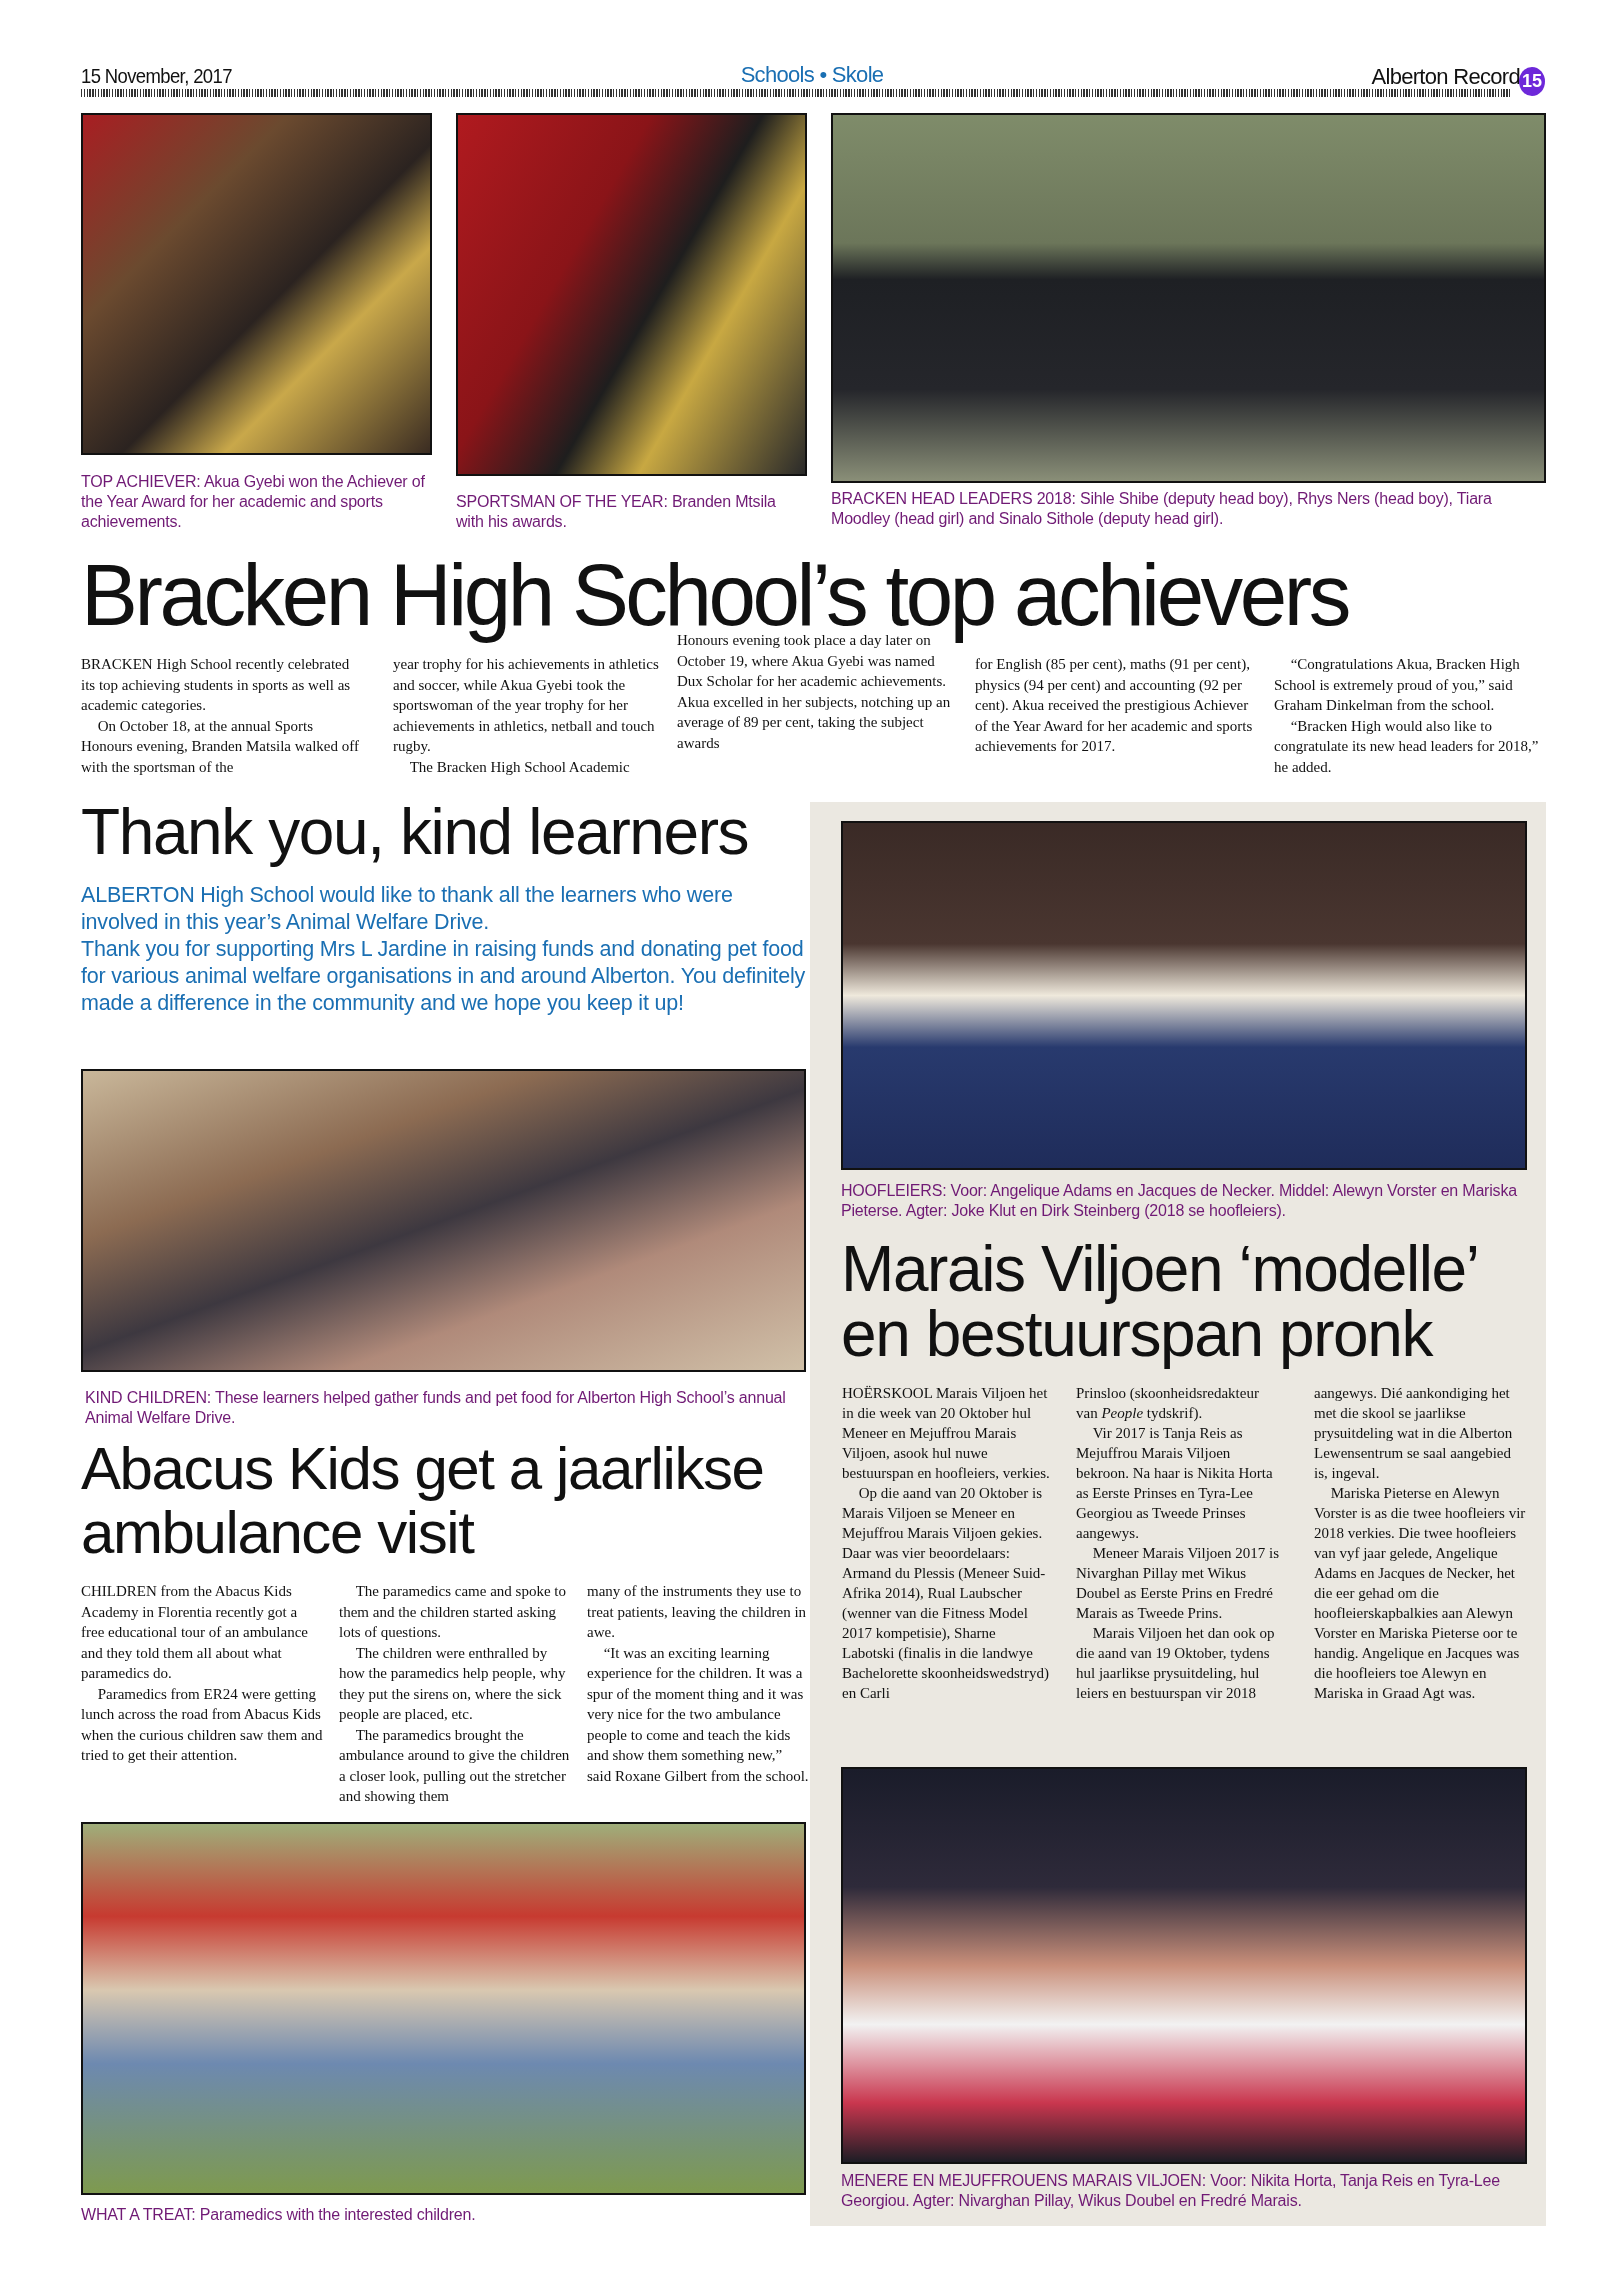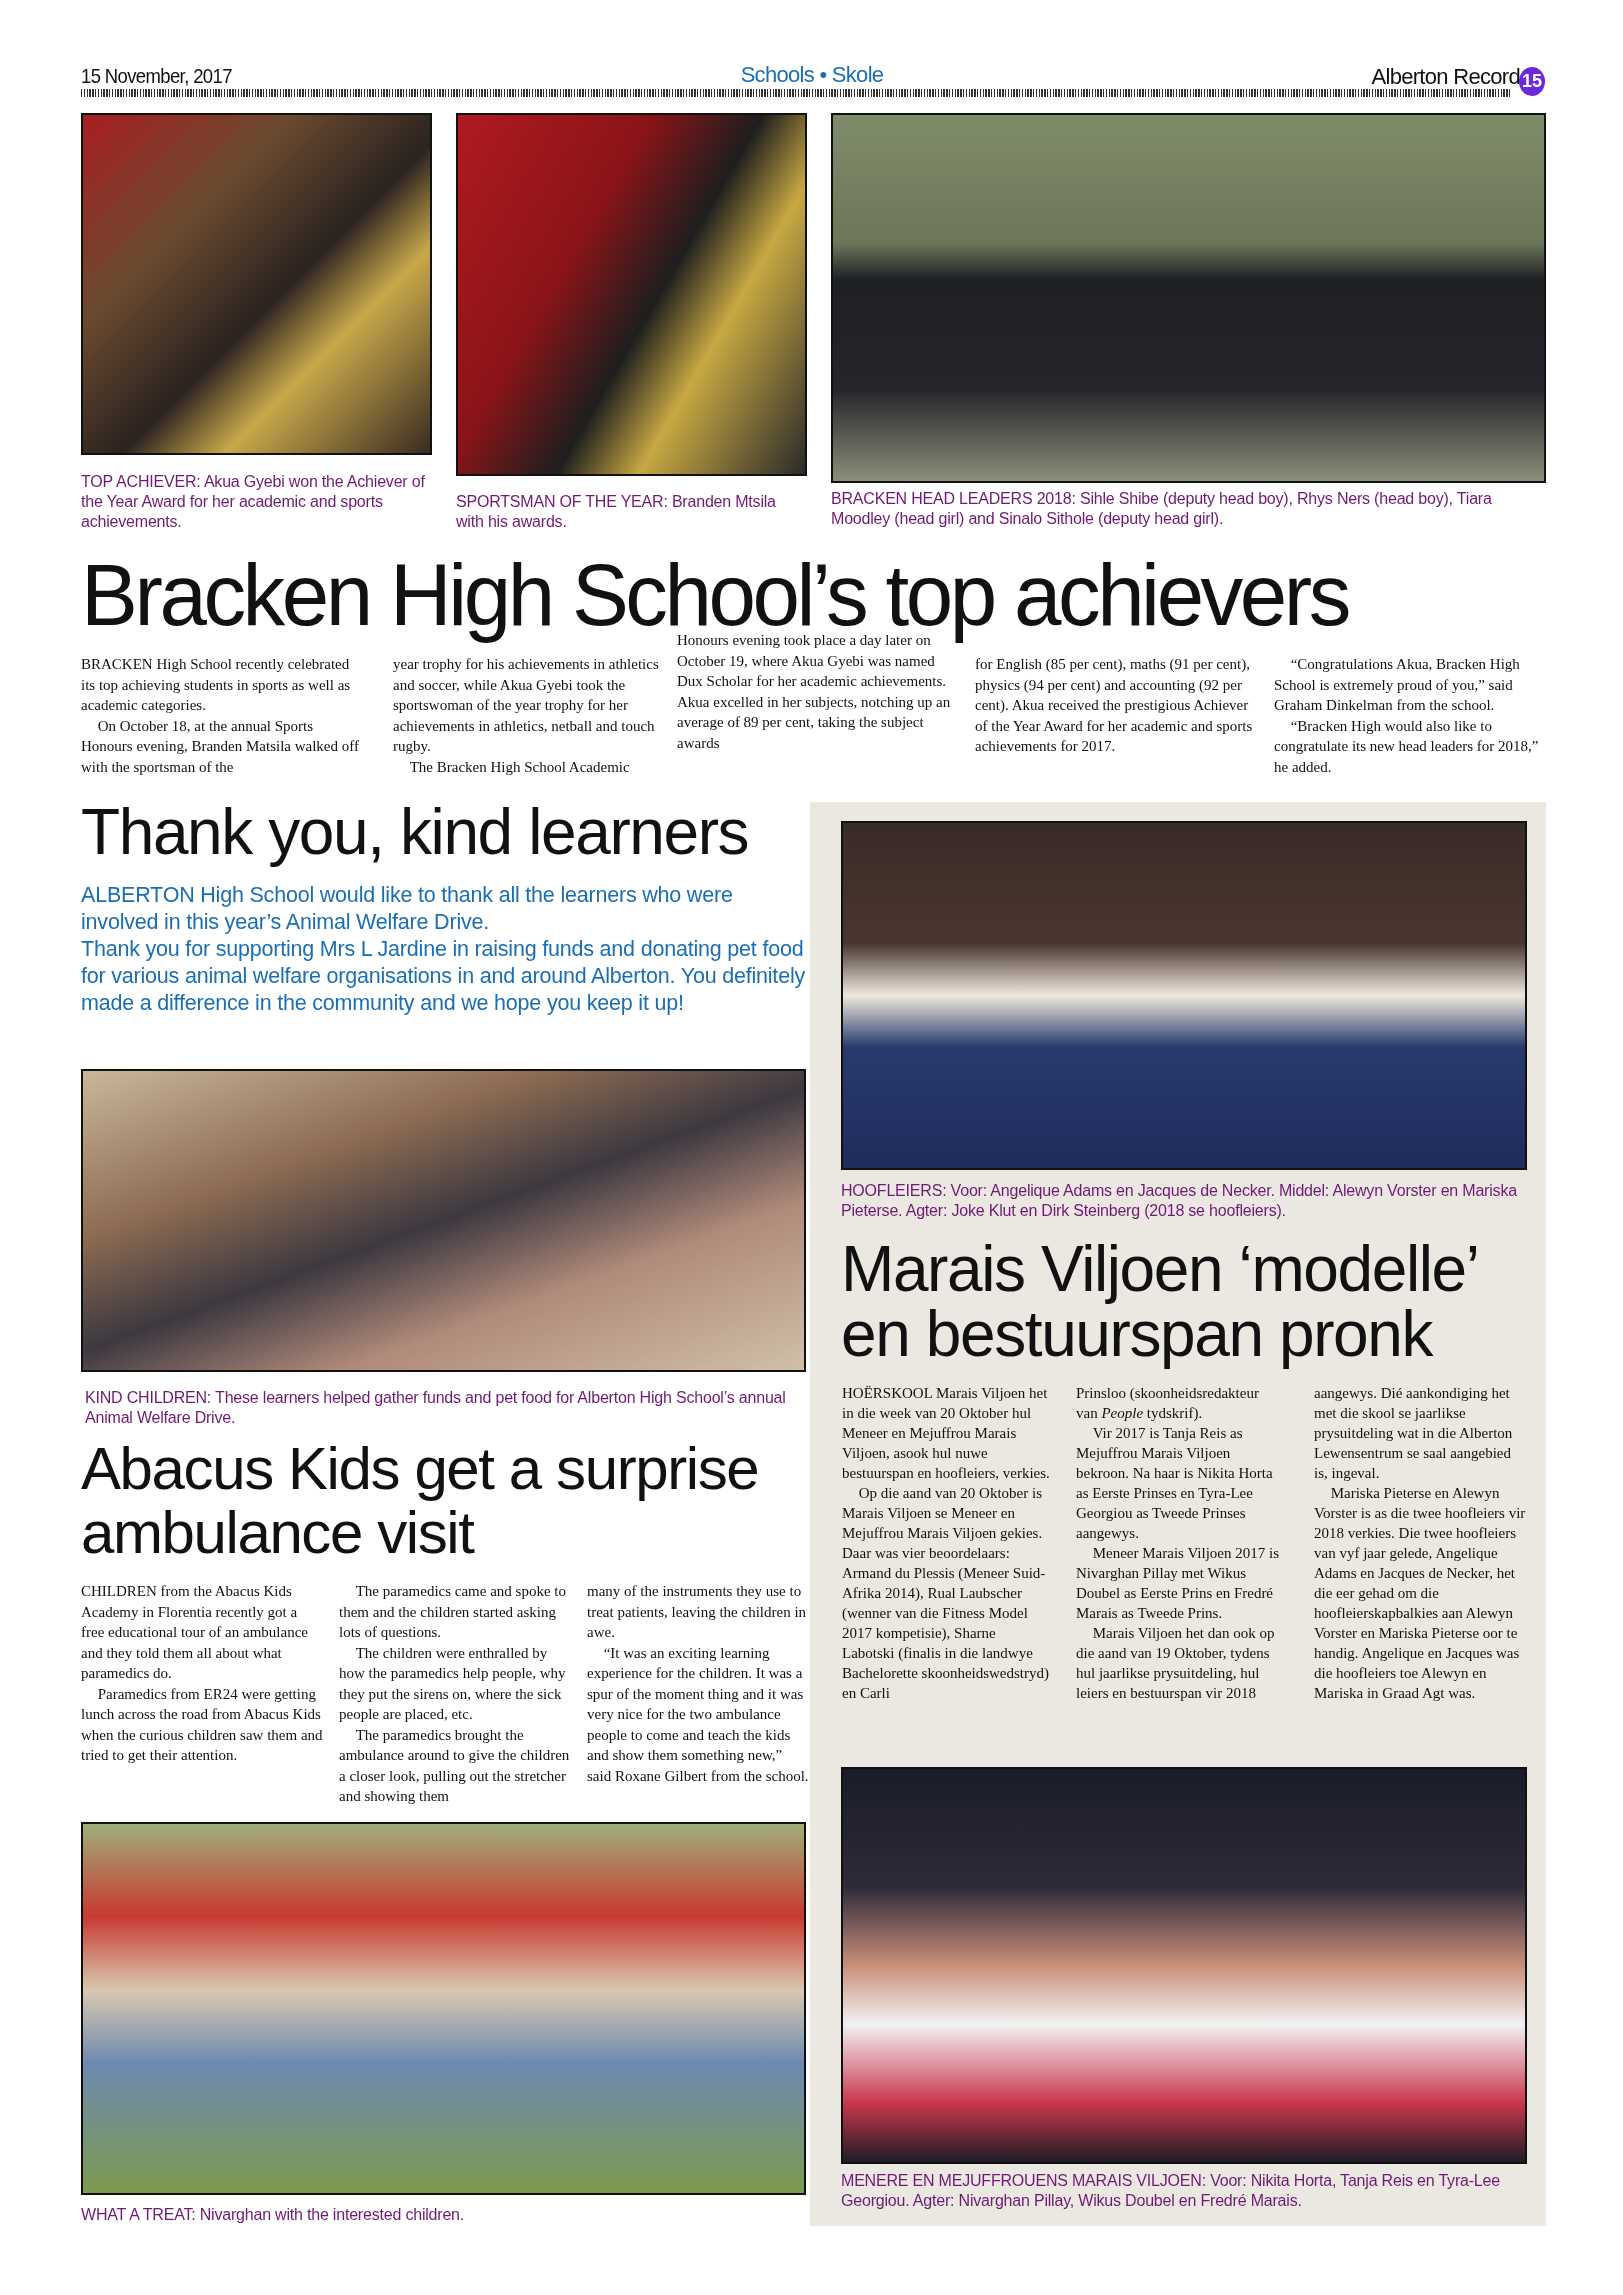--- a/index.html
+++ b/index.html
@@ -94,38 +94,38 @@
 <div class="abs h-thank">Thank you, kind learners</div>
 <div class="abs blue-lead">
   <p>ALBERTON High School would like to thank all the learners who were involved in this year’s Animal Welfare Drive.</p>
   <p>Thank you for supporting Mrs L Jardine in raising funds and donating pet food for various animal welfare organisations in and around Alberton. You definitely made a difference in the community and we hope you keep it up!</p>
 </div>
 <div class="abs photo ph-learners" style="left:81px;top:1069px;width:725px;height:303px;">
   <span class="ph-label">Learners with pet food donations</span>
 </div>
 <div class="abs caption" style="left:85px;top:1388px;width:722px;">KIND CHILDREN: These learners helped gather funds and pet food for Alberton High School’s annual Animal Welfare Drive.</div>
 
-<div class="abs h-abacus">Abacus Kids get a surprise ambulance visit</div>
+<div class="abs h-abacus">Abacus Kids get a jaarlikse ambulance visit</div>
 <div class="abs body-col" style="left:81px;top:1581px;width:243px;">
   <p>CHILDREN from the Abacus Kids Academy in Florentia recently got a free educational tour of an ambulance and they told them all about what paramedics do.</p>
   <p class="ind">Paramedics from ER24 were getting lunch across the road from Abacus Kids when the curious children saw them and tried to get their attention.</p>
 </div>
 <div class="abs body-col" style="left:339px;top:1581px;width:236px;">
   <p class="ind">The paramedics came and spoke to them and the children started asking lots of questions.</p>
   <p class="ind">The children were enthralled by how the paramedics help people, why they put the sirens on, where the sick people are placed, etc.</p>
   <p class="ind">The paramedics brought the ambulance around to give the children a closer look, pulling out the stretcher and showing them</p>
 </div>
 <div class="abs body-col" style="left:587px;top:1581px;width:222px;">
   <p>many of the instruments they use to treat patients, leaving the children in awe.</p>
   <p class="ind">“It was an exciting learning experience for the children. It was a spur of the moment thing and it was very nice for the two ambulance people to come and teach the kids and show them something new,” said Roxane Gilbert from the school.</p>
 </div>
 <div class="abs photo ph-ambulance" style="left:81px;top:1822px;width:725px;height:373px;">
   <span class="ph-label">Paramedics with children</span>
 </div>
-<div class="abs caption" style="left:81px;top:2205px;width:722px;">WHAT A TREAT: Nivarghan with the interested children.</div>
+<div class="abs caption" style="left:81px;top:2205px;width:722px;">WHAT A TREAT: Paramedics with the interested children.</div>
 
 <div class="abs photo ph-hoofleiers" style="left:841px;top:821px;width:686px;height:349px;">
   <span class="ph-label">Marais Viljoen hoofleiers</span>
 </div>
 <div class="abs caption" style="left:841px;top:1181px;width:687px;">HOOFLEIERS: Voor: Angelique Adams en Jacques de Necker. Middel: Alewyn Vorster en Mariska Pieterse. Agter: Joke Klut en Dirk Steinberg (2018 se hoofleiers).</div>
 
 <div class="abs h-marais">Marais Viljoen ‘modelle’ en bestuurspan pronk</div>
 
 <div class="abs mar-col" style="left:842px;top:1383px;width:208px;">
   <p>HOËRSKOOL Marais Viljoen het in die week van 20 Oktober hul Meneer en Mejuffrou Marais Viljoen, asook hul nuwe bestuurspan en hoofleiers, verkies.</p>

